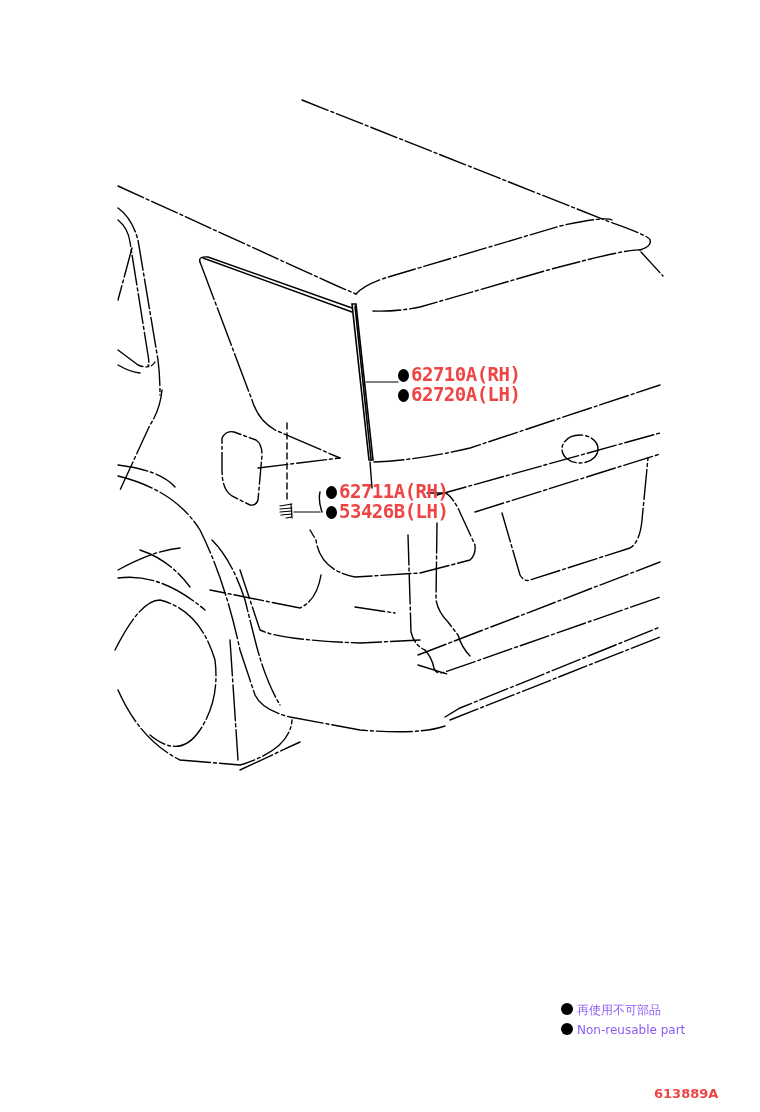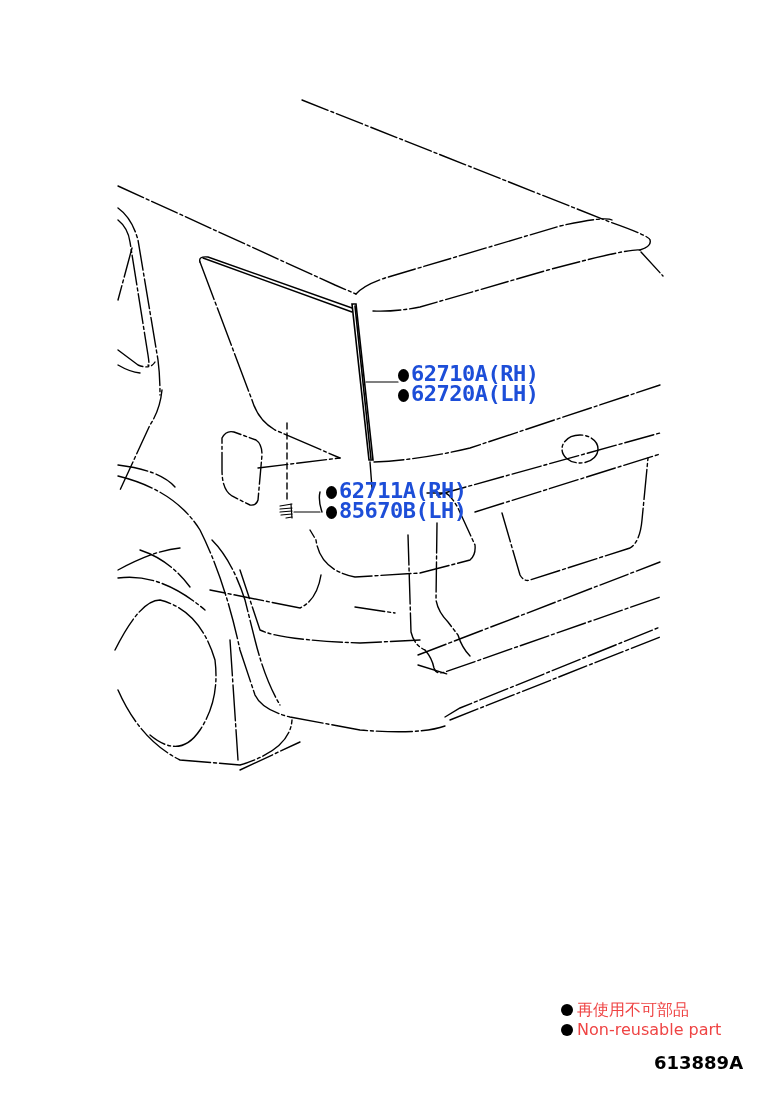--- a/index.html
+++ b/index.html
@@ -2,48 +2,49 @@
 <html><head>
   <meta charset="utf-8">
   <style>
     html, body { margin: 0; padding: 0; background: #ffffff; }
     body { width: 760px; height: 1112px; position: relative; overflow: hidden; font-family: "DejaVu Sans", sans-serif; }
     #drawing { position: absolute; left: 0; top: 0; }
     .label {
       position: absolute;
       font-family: "DejaVu Sans Mono", monospace;
       font-weight: bold;
-      font-size: 22px;
+      font-size: 19px;
       line-height: 20px;
-      color: #1d4ed8;
+      color: #ef4444;
       letter-spacing: -0.5px;
       white-space: nowrap;
     }
     .label .dot {
       display: inline-block; width: 11px; height: 13px; border-radius: 50%;
       background: #000; margin-right: 2px; vertical-align: -1px;
     }
     .legend {
       position: absolute;
       font-family: "DejaVu Sans", sans-serif;
-      font-size: 16px;
-      color: #ef4444;
+      font-size: 12px;
+      color: #8b5cf6;
       line-height: 20px;
       white-space: nowrap;
     }
     .legend .dot {
       display: inline-block; width: 12px; height: 12px; border-radius: 50%;
       background: #000; margin-right: 4px; vertical-align: -1px;
     }
     .fig-id {
       position: absolute;
       font-family: "DejaVu Sans", sans-serif;
       font-weight: bold;
-      font-size: 18px;
-      color: #000000;
+      font-size: 13px;
+      color: #ef4444;
+      margin-top: 34px;
     }
   </style>
 </head>
 <body>
 
 <svg id="drawing" width="760" height="1112" viewBox="0 0 760 1112" fill="none" stroke="#000" stroke-width="1.4" stroke-linecap="round">
 
   <g stroke-dasharray="28 3 3 3">
     <path d="M302 100 L610 222 Q650 236 650 240 Q652 246 640 250"></path>
     <path d="M118 186 L335 285 L356 294"></path>
@@ -132,21 +133,21 @@
   <div>
     <span class="dot"></span><span>62720A</span><span>(LH)</span>
   </div>
 </div>
 
 <div class="label" style="left:326px; top:481px;">
   <div>
     <span class="dot"></span><span>62711A</span><span>(RH)</span>
   </div>
   <div>
-    <span class="dot"></span><span>85670B</span><span>(LH)</span>
+    <span class="dot"></span><span>53426B</span><span>(LH)</span>
   </div>
 </div>
 
 <div class="legend" style="left:561px; top:1000px;">
   <div>
     <span class="dot"></span><span>再使用不可部品</span>
   </div>
   <div>
     <span class="dot"></span><span>Non-reusable part</span>
   </div>

